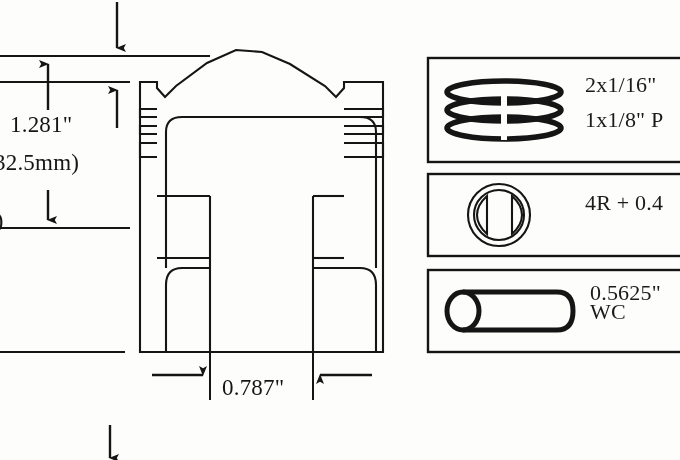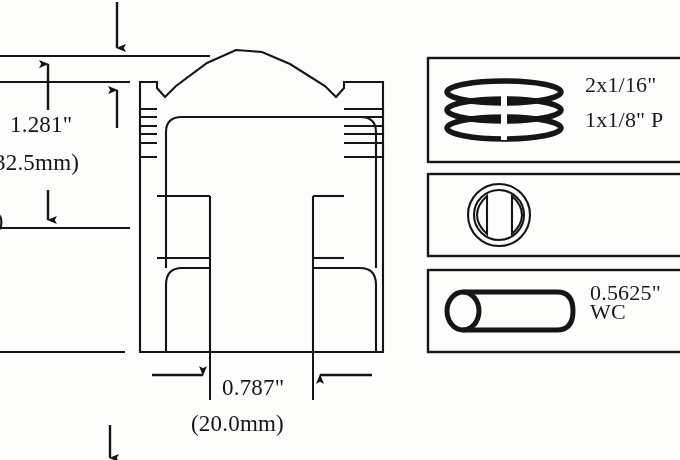--- a/index.html
+++ b/index.html
@@ -178,24 +178,24 @@
   </svg>
 
   <div class="lbl dim-text lbl-height-in">1.281"</div>
 
   <div class="lbl dim-text lbl-height-mm">32.5mm)</div>
 
   <div class="lbl dim-text lbl-lower-mm">n)</div>
 
   <div class="lbl dim-text lbl-width-in">0.787"</div>
 
-  <div class="lbl dim-text lbl-width-mm">(20.0mm)</div>
 
   <div class="lbl spec-text lbl-ring-1">2x1/16"</div>
 
   <div class="lbl spec-text lbl-ring-2">1x1/8" P</div>
 
+  <div class="lbl spec-text lbl-valve-1">4R + 0.4</div>
 
   <div class="lbl spec-text lbl-pin-1">0.5625"</div>
 
   <div class="lbl spec-text lbl-pin-2">WC</div>
 
 </div>
 
 </body></html>

